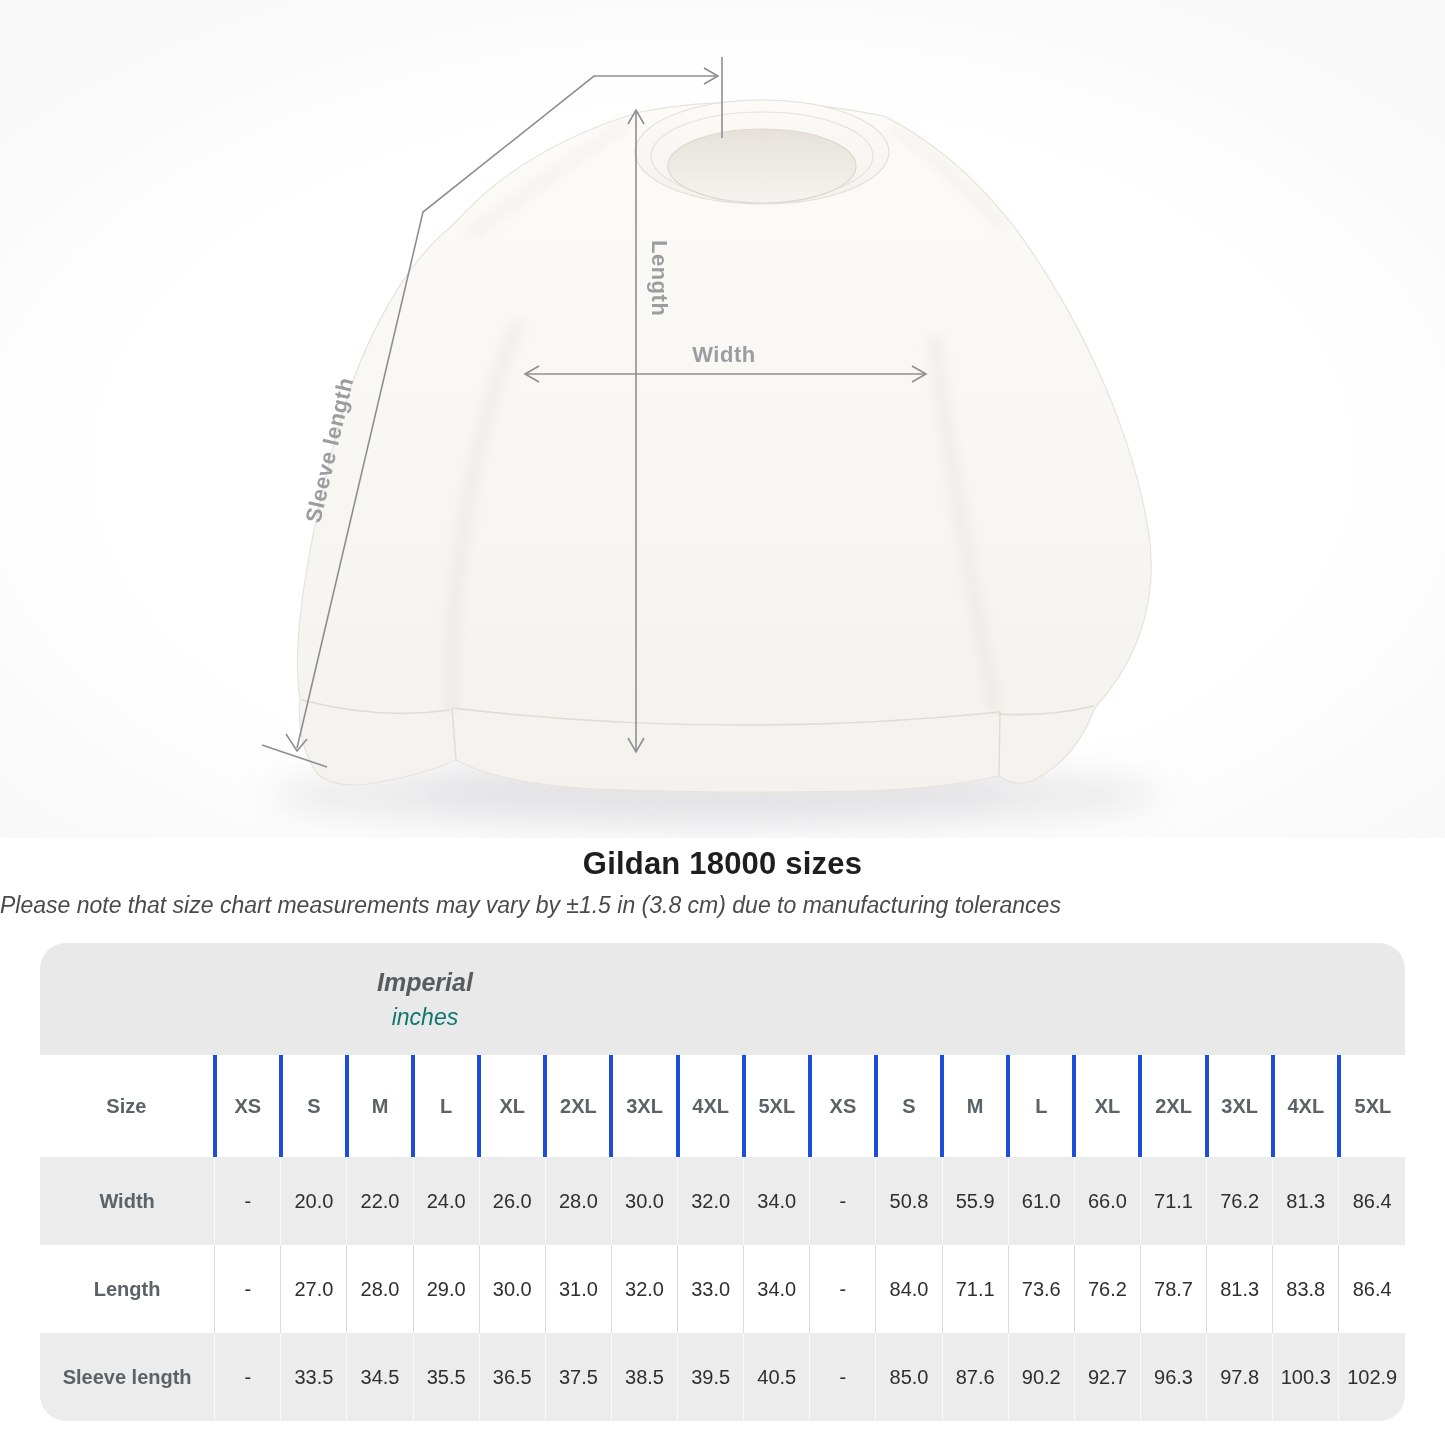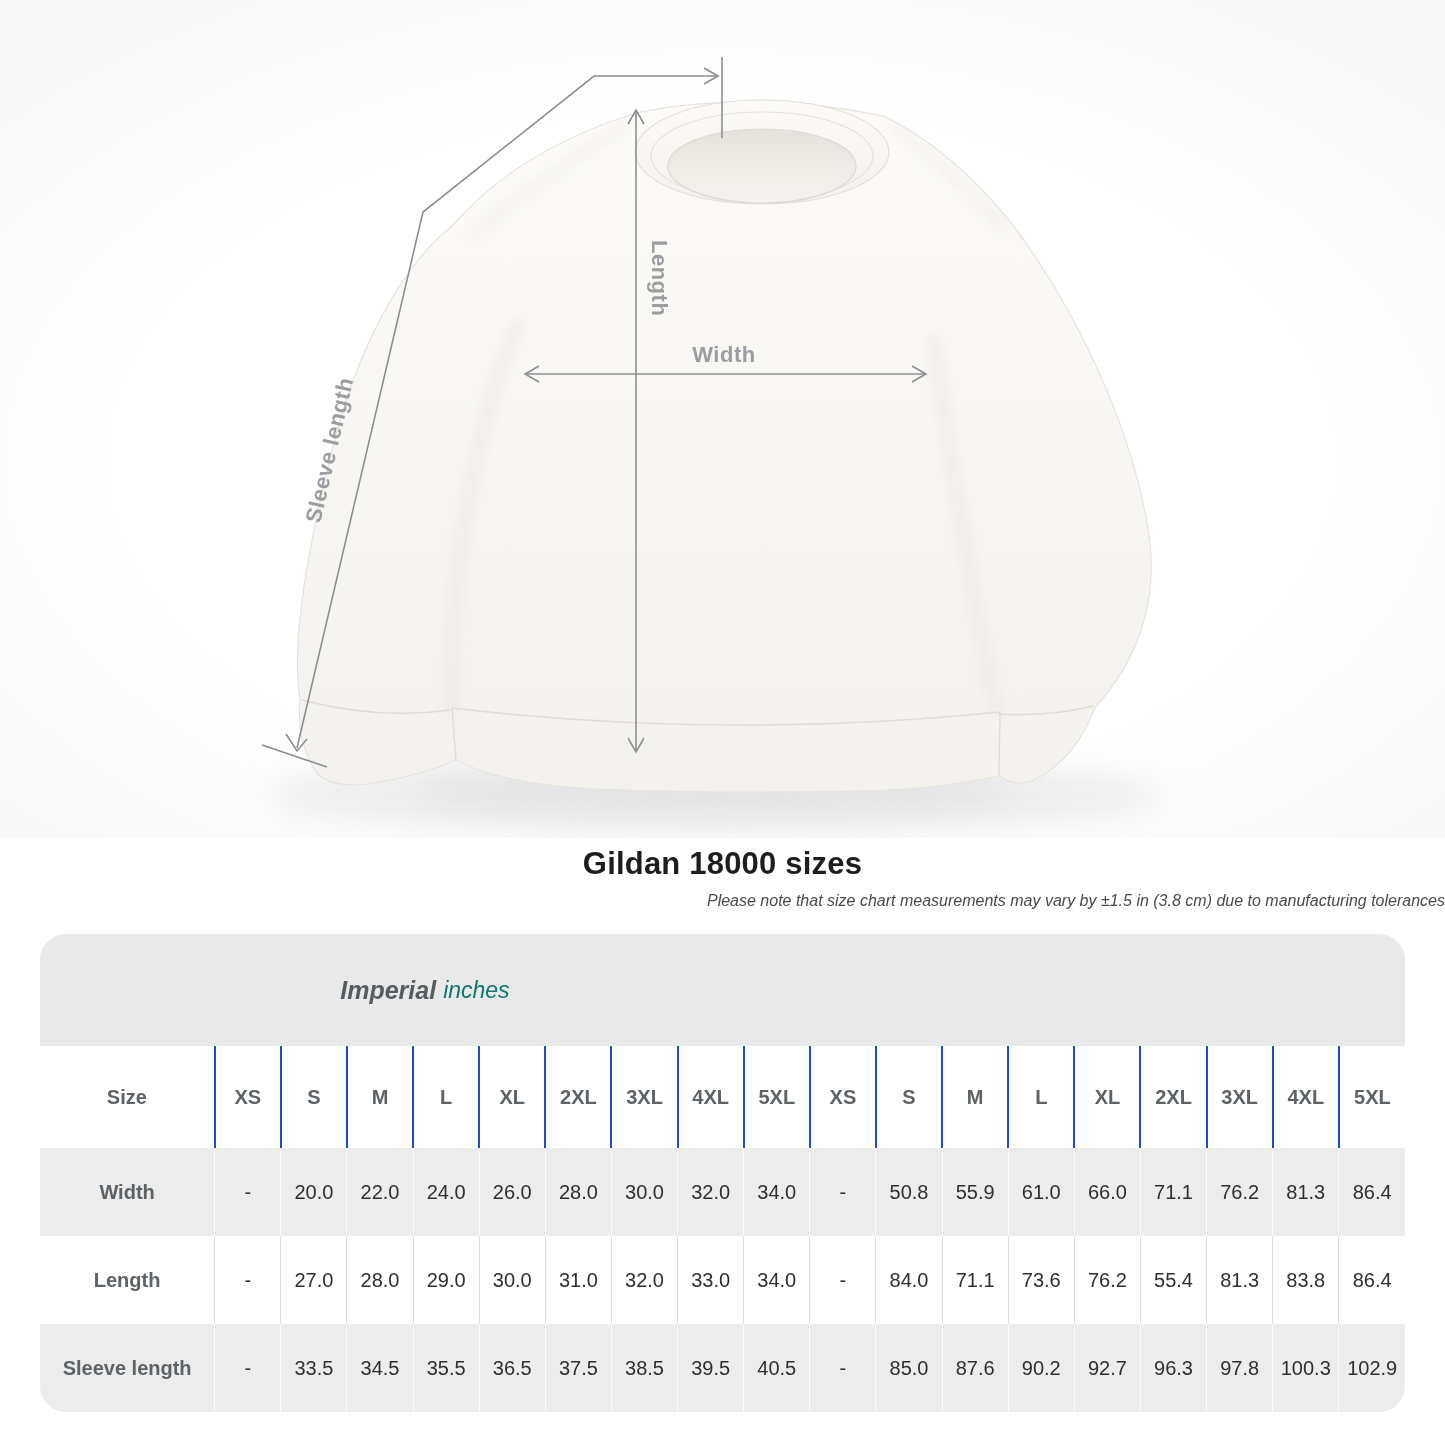--- a/index.html
+++ b/index.html
@@ -14,41 +14,41 @@
     background:radial-gradient(ellipse 980px 560px at 50% 55%, #ffffff 60%, #f8f8f9 100%);
   }
   .photo-area svg { position:absolute; left:0; top:0; }
 
   
   .page-title {
     text-align:center; font-size:31px; font-weight:bold; color:#1e1e1e;
     margin:8px 0 10px 0; letter-spacing:.2px;
   }
   .disclaimer {
-    text-align:right; font-size:16px; font-style:italic; color:#4a4a4a;
+    text-align:left; font-size:23px; font-style:italic; color:#4a4a4a;
     margin:0 0 24px 0;
   }
 
   
   .table-wrap {
     width:1365px; margin:0 auto;
     border-radius:26px; overflow:hidden; background:#ffffff;
   }
   .band { display:flex; background:#e9e9e9; height:112px; }
-  .band .half { display:flex; flex-direction:row; align-items:center; justify-content:center; gap:7px; }
+  .band .half { display:flex; flex-direction:column; align-items:center; justify-content:center; gap:7px; }
   .half.imperial { width:56.4%; }
   .half.metric   { width:43.6%; }
   .unit-label { font-size:25px; font-weight:bold; font-style:italic; color:#565c5f; }
   .unit-sub   { font-size:23px; font-style:italic; color:#0f766e; }
 
   table.sizes { width:100%; border-collapse:collapse; table-layout:fixed; }
   col.c-size { width:12.8%; }
   .sizes th, .sizes td { text-align:center; vertical-align:middle; padding:0; }
   tr.r-head  { background:#ffffff; height:102px; }
-  tr.r-head th { font-size:20px; font-weight:bold; color:#5c6265; border-left:2px solid #1d4ed8; }
+  tr.r-head th { font-size:20px; font-weight:bold; color:#5c6265; border-left:4px solid #1d4ed8; }
   tr.r-head th:first-child { border-left:none; }
   tr.r-data { height:88px; }
   tr.r-data th { font-size:20px; font-weight:bold; color:#5c6265; border-left:none; }
   tr.r-data td { font-size:20px; font-weight:normal; color:#2f2f2f; border-left:1px solid #dcdcdc; }
   tr.r-white { background:#ffffff; }
   tr.r-gray  { background:#ececec; }
   tr.r-gray td { border-left-color:#fafafa; }
 </style>
 </head>
 <body>
@@ -223,21 +223,21 @@
         <td>30.0</td>
         <td>31.0</td>
         <td>32.0</td>
         <td>33.0</td>
         <td>34.0</td>
         <td>-</td>
         <td>84.0</td>
         <td>71.1</td>
         <td>73.6</td>
         <td>76.2</td>
-        <td>55.4</td>
+        <td>78.7</td>
         <td>81.3</td>
         <td>83.8</td>
         <td>86.4</td>
       </tr>
 
       <tr class="r-data r-gray">
         <th>Sleeve length</th>
         <td>-</td>
         <td>33.5</td>
         <td>34.5</td>

